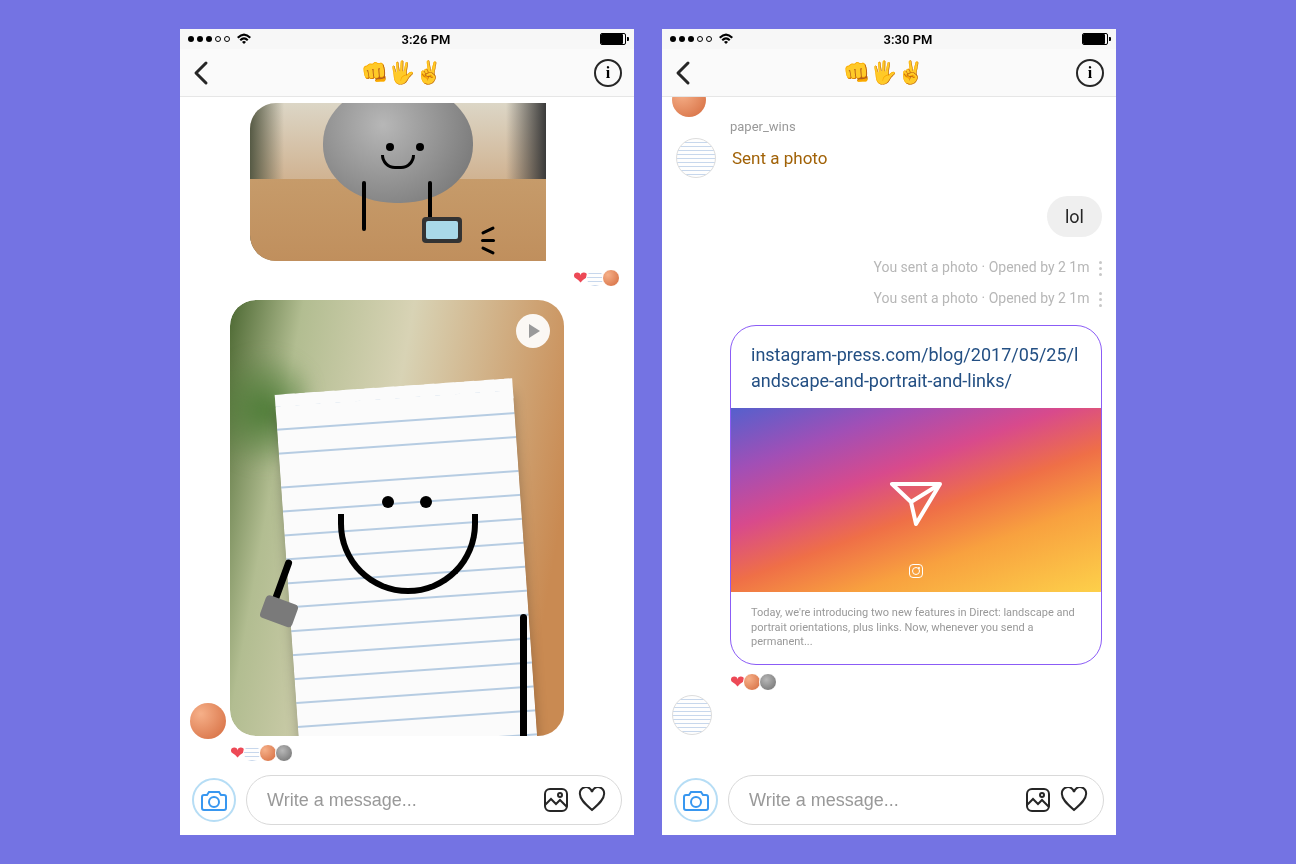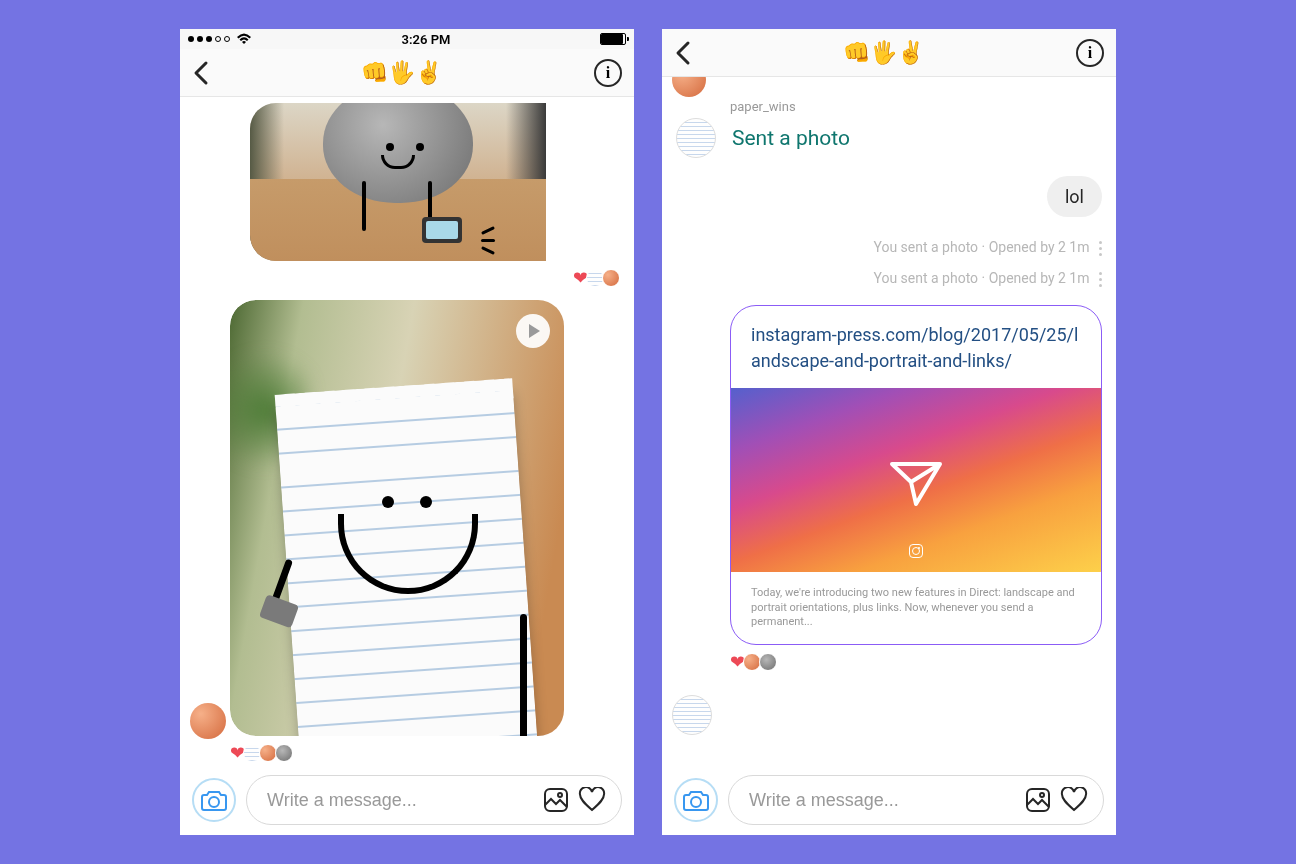--- a/index.html
+++ b/index.html
@@ -126,21 +126,21 @@
     .paper-img .p-arm.l { top:258px; left:46px; height:60px; transform:rotate(20deg);}
     .paper-img .p-arm.l::after{ content:''; position:absolute; bottom:-4px; left:-6px; width:34px; height:24px; background:#7a7a7a; border-radius:4px;}
     .paper-img .p-arm.r { top:314px; left:290px; height:140px;}
     .paper-img .plant { position:absolute; left:-10px; top:40px; width:90px; height:140px; background:radial-gradient(circle at 50% 50%, #4a7a34, transparent 70%); filter:blur(8px);}
     .play-btn { position:absolute; top:14px; right:14px; width:34px; height:34px; background:rgba(255,255,255,0.92); border-radius:50%; display:flex; align-items:center; justify-content:center;}
     .play-btn::after{ content:''; width:0; height:0; border-left:11px solid #9a9a9a; border-top:7px solid transparent; border-bottom:7px solid transparent; margin-left:3px;}
 
     .sender-avatar { position:absolute; width:36px; height:36px; border-radius:50%; }
     
     .username { font-size:13px; color:#999; }
-    .sys-text { font-size:21px; color:#0f766e; }
+    .sys-text { font-size:17px; color:#a16207; }
     .bubble-out {
       background:#efefef; padding:10px 18px; border-radius:22px; font-size:18px; color:#262626;
       float:right;
     }
     .status-line { font-size:14px; color:#b7b7b7; text-align:right; clear:both; }
     .status-line .dots { display:inline-flex; flex-direction:column; gap:3px; margin-left:6px; vertical-align:middle;}
     .status-line .dots span{ width:3px; height:3px; background:#c7c7c7; border-radius:50%;}
     .link-card {
       border:1px solid #8b5cf6; border-radius:26px; overflow:hidden; background:#fff;
     }
@@ -283,20 +283,40 @@
       <div class="comp-icon">
         <svg width="28" height="26" viewBox="0 0 28 26">
             <path d="M14 23 C 6 16 2 12 2 7.5 A5.5 5.5 0 0 1 14 5 A5.5 5.5 0 0 1 26 7.5 C26 12 22 16 14 23 Z" fill="none" stroke="#262626" stroke-width="2"></path>
           </svg>
       </div>
     </div>
   </div>
 </div>
 
 <div class="phone">
+  <div class="status-bar">
+    <div class="status-left">
+      <div class="signal-dots">
+        <span></span>
+          <span></span>
+          <span></span>
+          <span class="empty"></span>
+          <span class="empty"></span>
+      </div>
+      <div class="wifi-icon">
+        <svg width="16" height="12" viewBox="0 0 16 12">
+            <path d="M8 11 L6 9 Q8 7 10 9 Z M3.5 6.5 Q8 2 12.5 6.5 L11 8 Q8 5 5 8 Z M1 4 Q8 -3 15 4 L13.5 5.5 Q8 0 2.5 5.5 Z" fill="#000"></path>
+          </svg>
+      </div>
+    </div>
+    <div>3:30 PM</div>
+    <div class="battery">
+        <div class="fill"></div>
+      </div>
+  </div>
   <div class="chat-header">
     <div class="back-btn">
       <svg width="18" height="26" viewBox="0 0 18 26">
           <path d="M14 3 L4 13 L14 23" stroke="#262626" stroke-width="3" fill="none" stroke-linecap="round" stroke-linejoin="round"></path>
         </svg>
     </div>
     <div class="chat-title">👊🖐✌️</div>
     <div class="info-btn">i</div>
   </div>
   <div class="thread">

